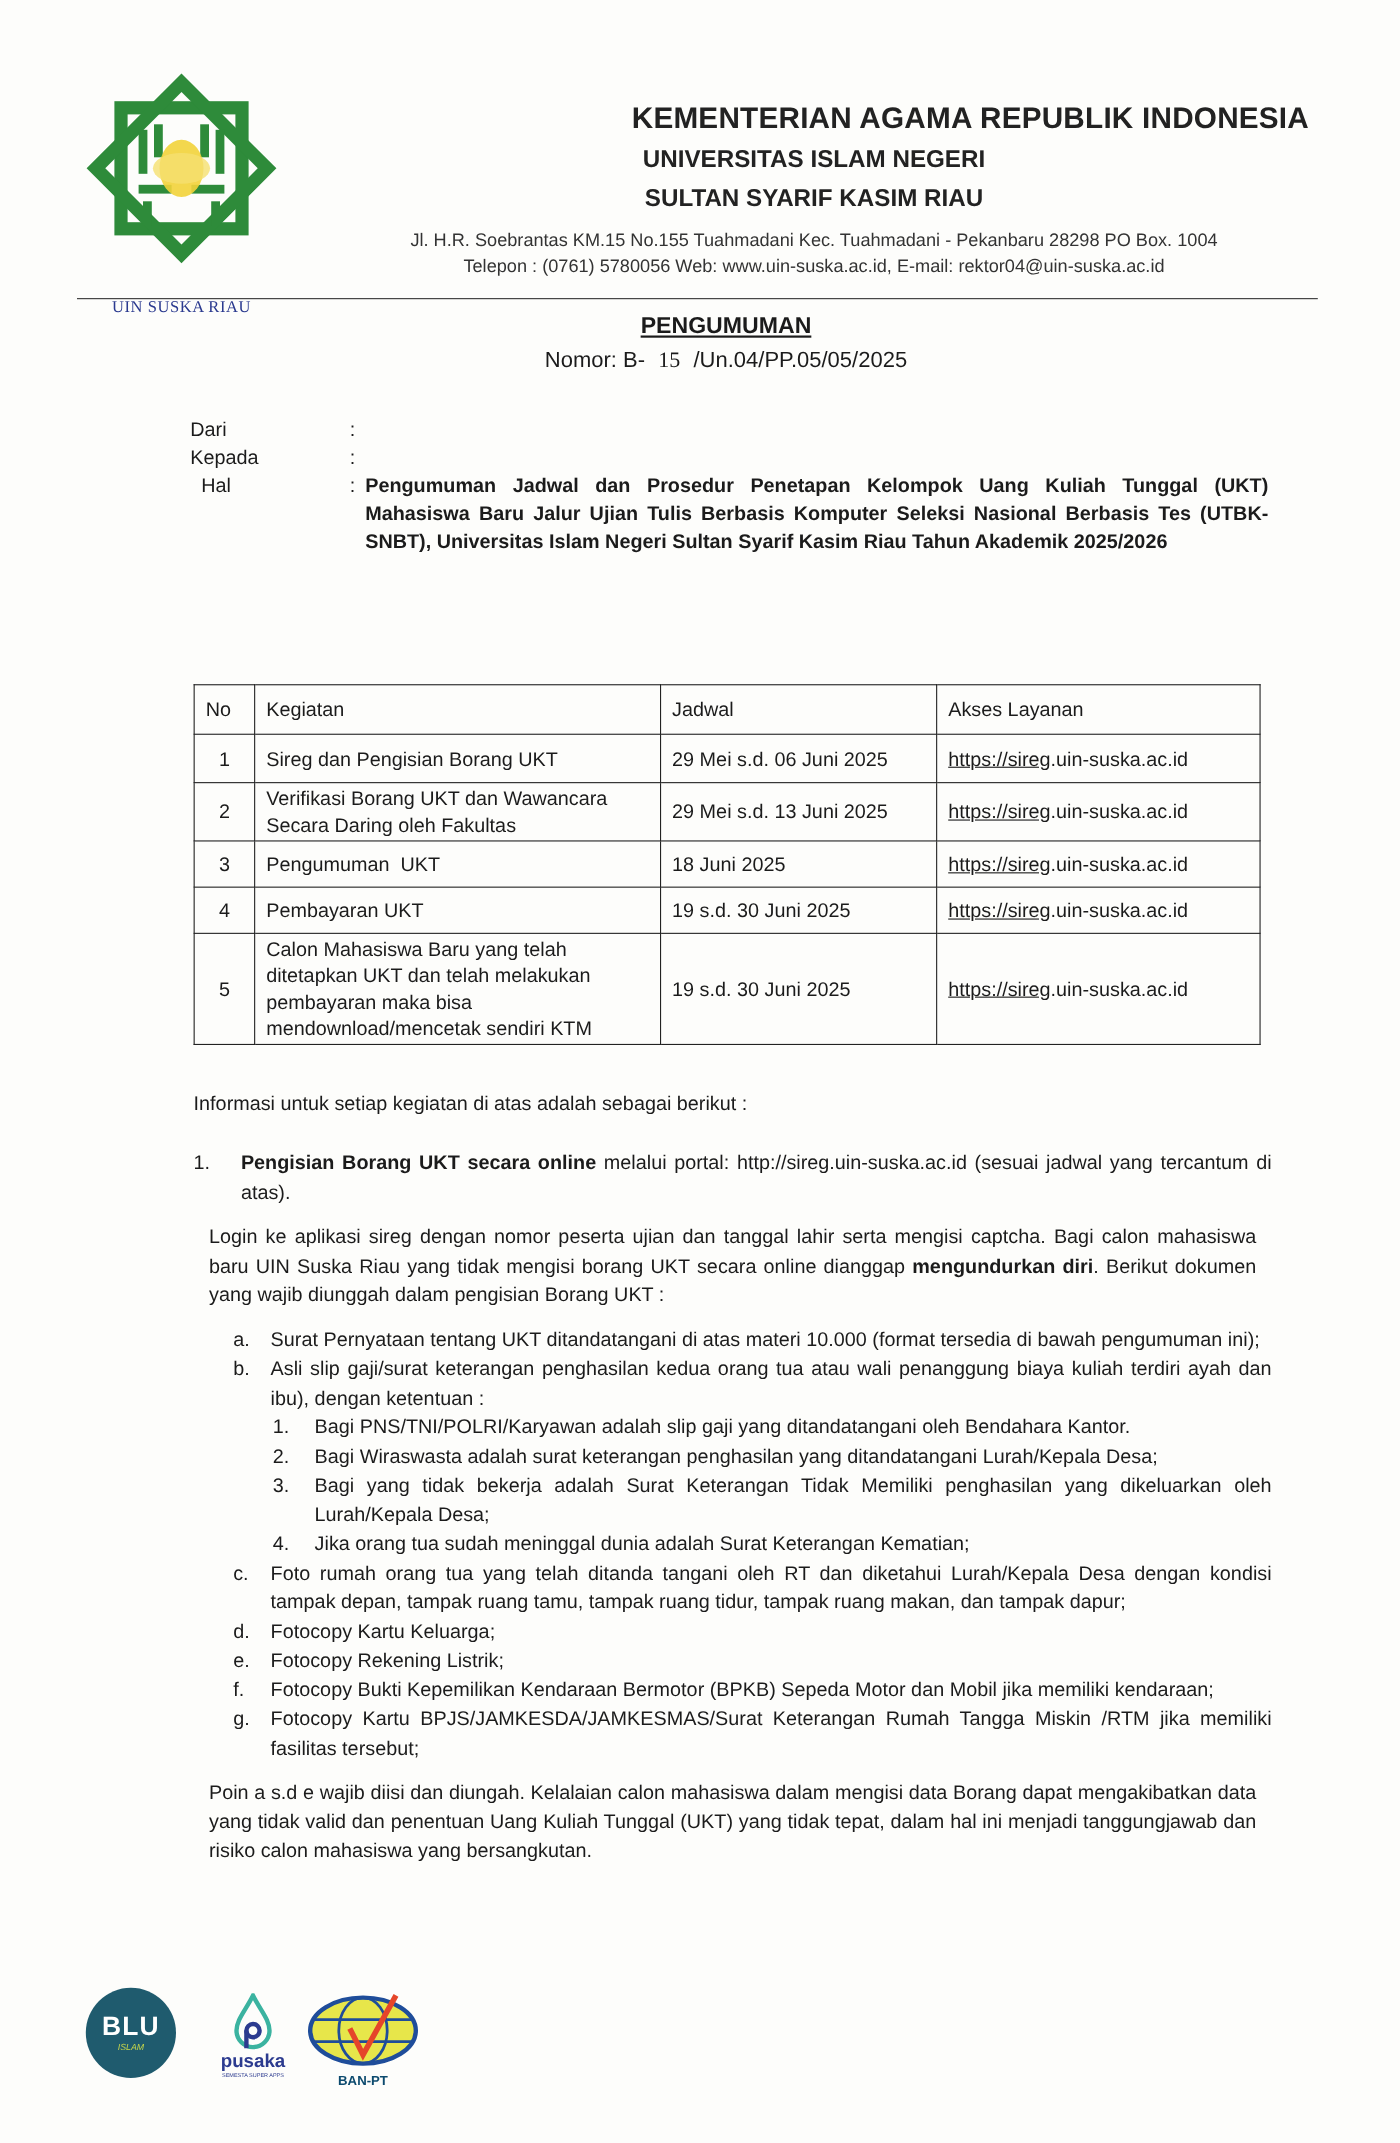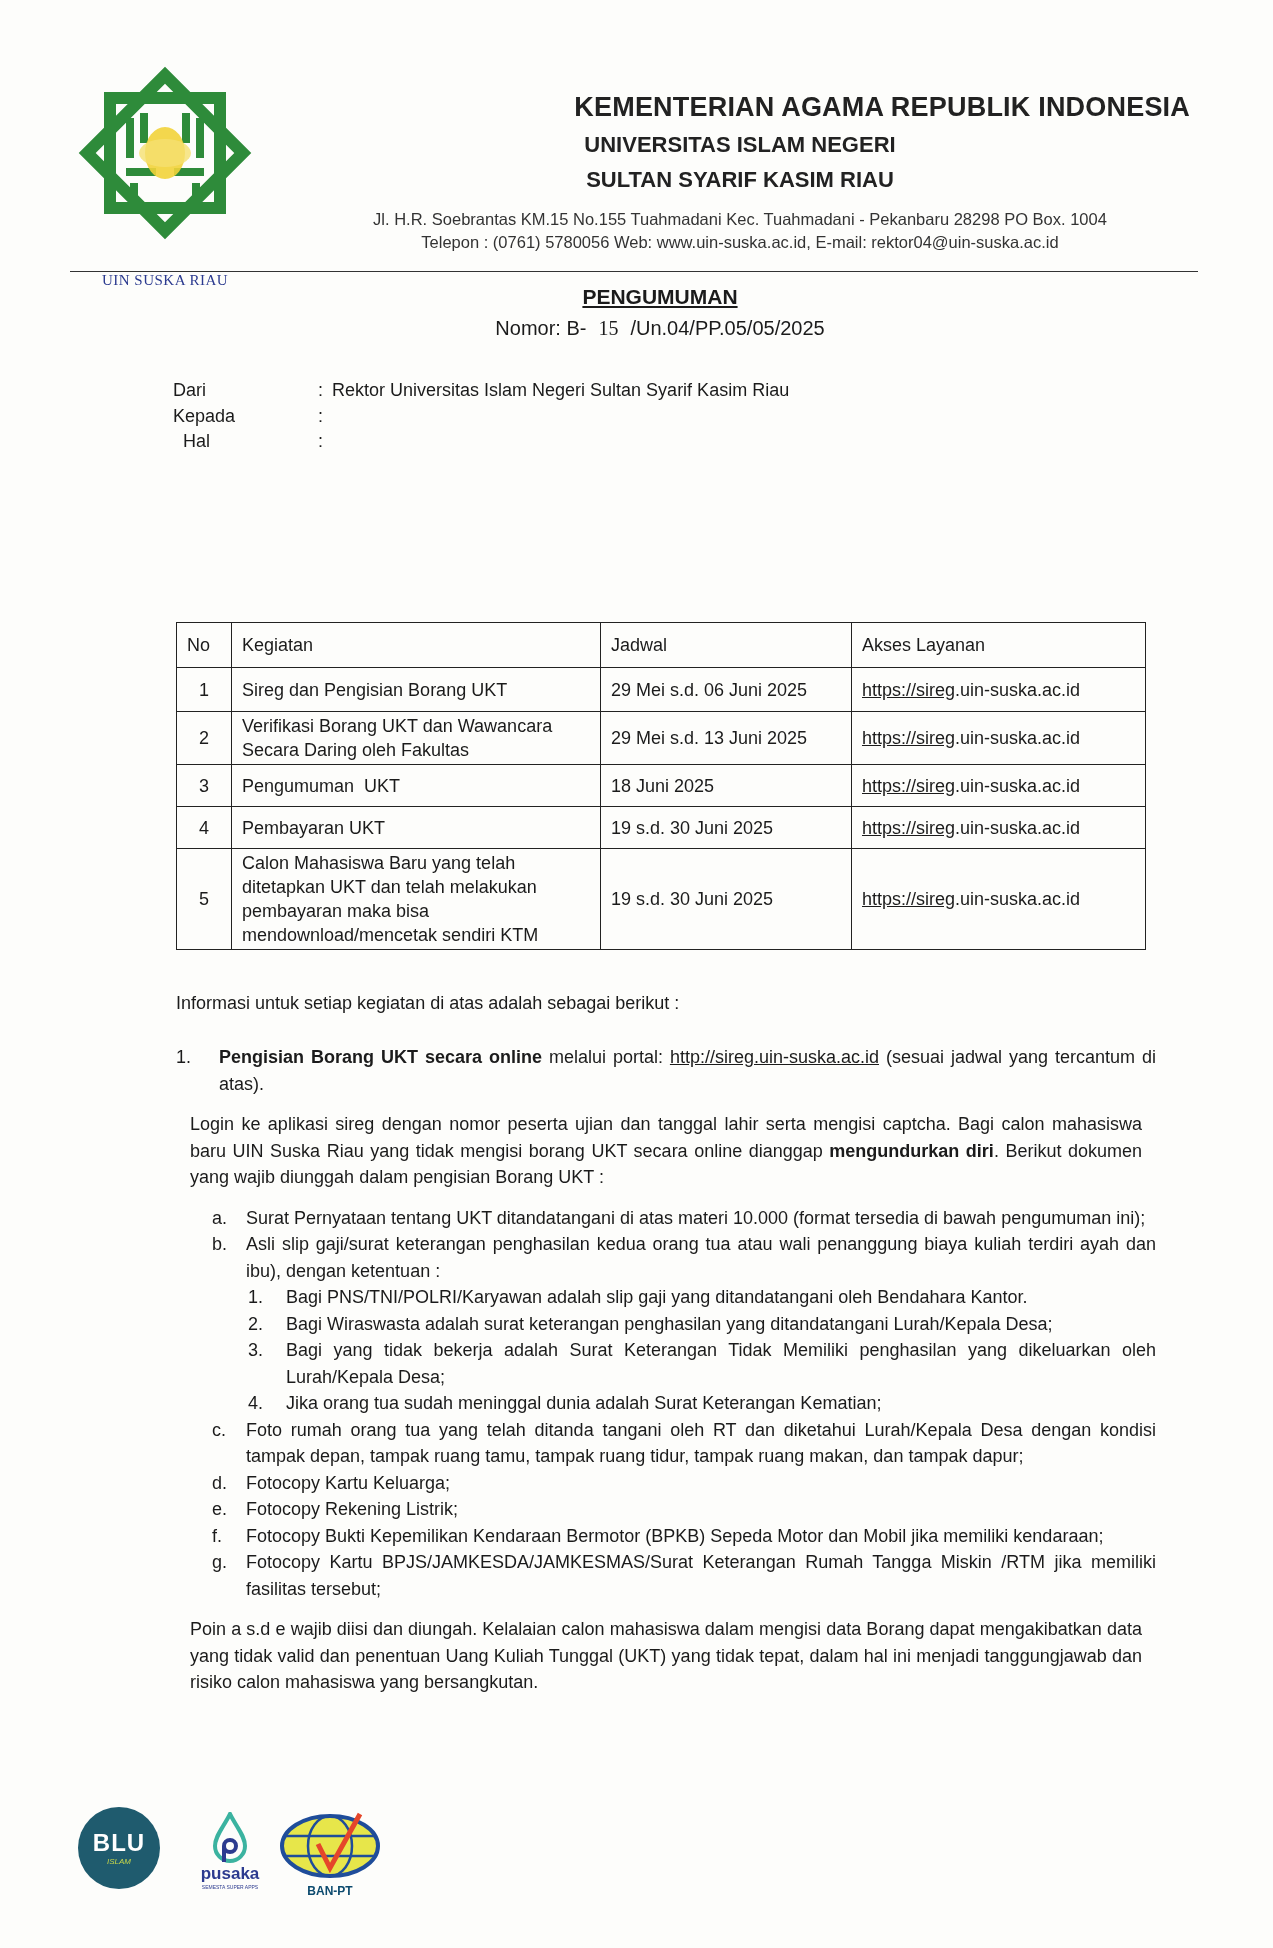--- a/index.html
+++ b/index.html
@@ -33,21 +33,21 @@
   table.sched td.keg { width: 348px; }
   table.sched td.jad { width: 230px; }
   table.sched td.link a { color: #1b1b1b; text-decoration: none; }
   table.sched td.link .u { text-decoration: underline; }
   table.sched tr.r1 td { height: 39px; }
   table.sched tr.r3 td, table.sched tr.r4 td { height: 37px; }
   
   .body { left: 176px; width: 980px; font-size: 18px; line-height: 26.5px; text-align: justify; }
   .body p { margin: 14px; }
   .b { font-weight: bold; }
-  .u { text-decoration: underline; }
+  .u { }
   .li { display: flex; }
   .li .mk { flex: none; }
   .li .tx { flex: 1; text-align: justify; }
   
   .blu { left: 78px; top: 1807px; width: 82px; height: 82px; border-radius: 50%; background: #1f5b6e; }
   .blu .t { position: absolute; left: 0; right: 0; top: 22px; text-align: center; color: #fff; font-weight: bold; font-size: 24px; letter-spacing: 1px; }
   .blu .s { position: absolute; left: 0; right: 0; top: 50px; text-align: center; color: #c6d64a; font-size: 8px; font-style: italic; }
   .pusaka { left: 195px; top: 1812px; width: 70px; height: 80px; text-align: center; }
   .pusaka .t { position: absolute; left: 0; right: 0; top: 52px; font-size: 17px; color: #2c3b8f; font-weight: bold; }
   .pusaka .s { position: absolute; left: 0; right: 0; top: 72px; font-size: 5px; color: #2c3b8f; }
@@ -88,29 +88,29 @@
 
 <div class="abs title">PENGUMUMAN</div>
 <div class="abs nomor">
   <span>Nomor: B-</span><span class="num">15</span><span>/Un.04/PP.05/05/2025</span>
 </div>
 
 <div class="abs meta" style="top:378px;">
   <div class="row">
     <span class="lbl">Dari</span>
     <span class="colon">:</span>
-    <span class="val">Rektor Universitas Islam Negeri Sultan Syarif Kasim Riau</span>
   </div>
   <div class="row">
     <span class="lbl">Kepada</span>
     <span class="colon">:</span>
   </div>
   <div class="row">
     <span class="lbl" style="padding-left:10px;width:135px;">Hal</span>
     <span class="colon">:</span>
+    <span class="val bold">Pengumuman Jadwal dan Prosedur Penetapan Kelompok Uang Kuliah Tunggal (UKT) Mahasiswa Baru Jalur Ujian Tulis Berbasis Komputer Seleksi Nasional Berbasis Tes (UTBK-SNBT), Universitas Islam Negeri Sultan Syarif Kasim Riau Tahun Akademik 2025/2026</span>
   </div>
 </div>
 
 <table class="sched">
   <thead>
     <tr>
       <th>No</th>
       <th>Kegiatan</th>
       <th>Jadwal</th>
       <th>Akses Layanan</th>

